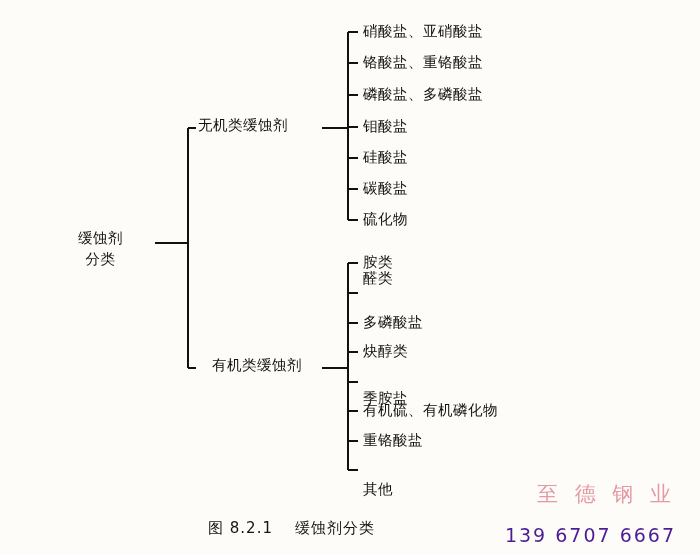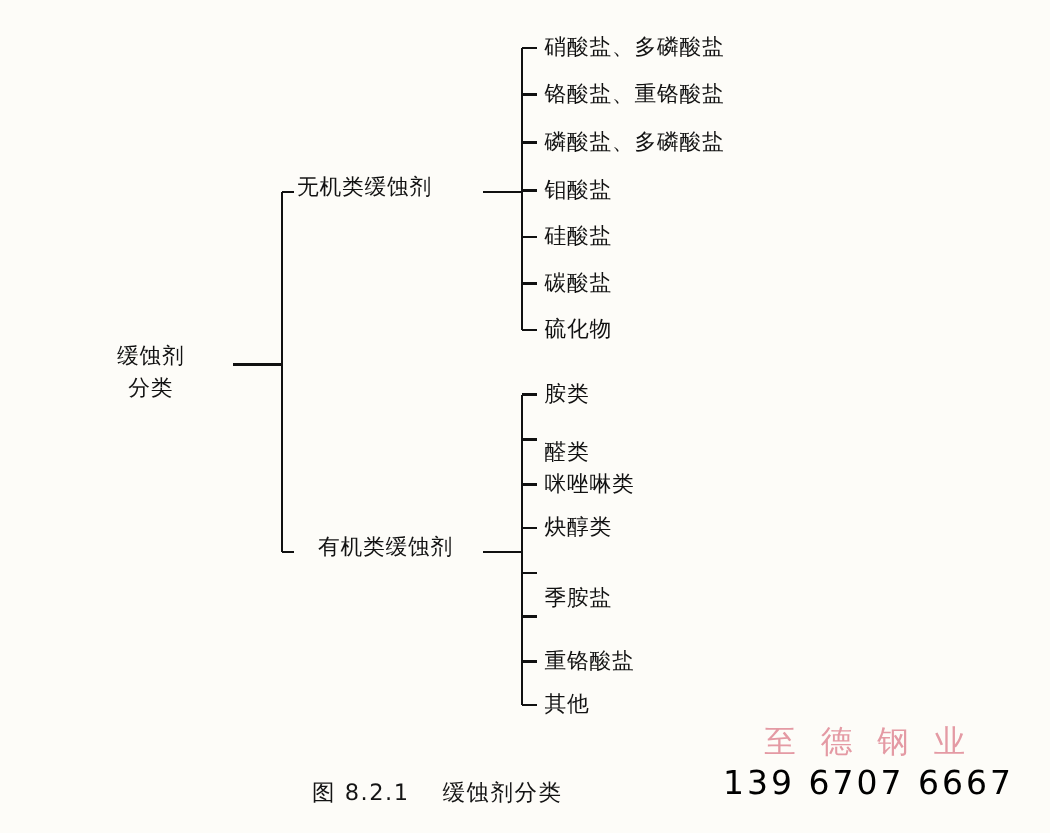--- a/index.html
+++ b/index.html
@@ -71,27 +71,26 @@
     right: 24px;
     top: 480px;
     text-align: right;
     color: #e8a0a8;
     pointer-events: none;
   }
   #watermark .wm-line1 {
     font-size: 21px;
     letter-spacing: 5px;
     color: #e49aa4;
-    text-align: center;
   }
   #watermark .wm-line2 {
-    font-size: 22px;
+    font-size: 19px;
     letter-spacing: 2px;
-    margin-top: 2px;
-    color: #000000;
+    margin-top: 16px;
+    color: #4c1d95;
   }
   svg#connectors {
     position: absolute;
     left: 0;
     top: 0;
     width: 700px;
     height: 555px;
   }
   svg#connectors line {
     stroke: #111;
@@ -136,35 +135,36 @@
   </svg>
 
   <div class="node-text" id="root-label">
     <div>缓蚀剂</div>
     <div>分类</div>
   </div>
 
   <div class="node-text" id="branch-inorganic-label">无机类缓蚀剂</div>
   <div class="node-text" id="branch-organic-label">有机类缓蚀剂</div>
 
-  <div class="leaf-label" style="top:22px">硝酸盐、多磷酸盐</div>
+  <div class="leaf-label" style="top:22px">硝酸盐、亚硝酸盐</div>
   <div class="leaf-label" style="top:85px">磷酸盐、多磷酸盐</div>
   <div class="leaf-label" style="top:53px">铬酸盐、重铬酸盐</div>
   <div class="leaf-label" style="top:117px">钼酸盐</div>
   <div class="leaf-label" style="top:148px">硅酸盐</div>
   <div class="leaf-label" style="top:179px">碳酸盐</div>
   <div class="leaf-label" style="top:210px">硫化物</div>
 
   <div class="leaf-label" style="top:253px">胺类</div>
-  <div class="leaf-label" style="top:292px">醛类</div>
-  <div class="leaf-label" style="top:313px">咪唑啉类</div>
+  <div class="leaf-label" style="top:269px">醛类</div>
+  <div class="leaf-label" style="top:313px">多磷酸盐</div>
   <div class="leaf-label" style="top:342px">炔醇类</div>
   <div class="leaf-label" style="top:389px">季胺盐</div>
+  <div class="leaf-label" style="top:401px">有机硫、有机磷化物</div>
   <div class="leaf-label" style="top:431px">重铬酸盐</div>
-  <div class="leaf-label" style="top:460px">其他</div>
+  <div class="leaf-label" style="top:480px">其他</div>
 
   <div id="caption">
     <span class="cap-num">图 8.2.1</span><span>缓蚀剂分类</span>
   </div>
 
   <div id="watermark">
     <div class="wm-line1">至 德 钢 业</div>
     <div class="wm-line2">139 6707 6667</div>
   </div>
 

